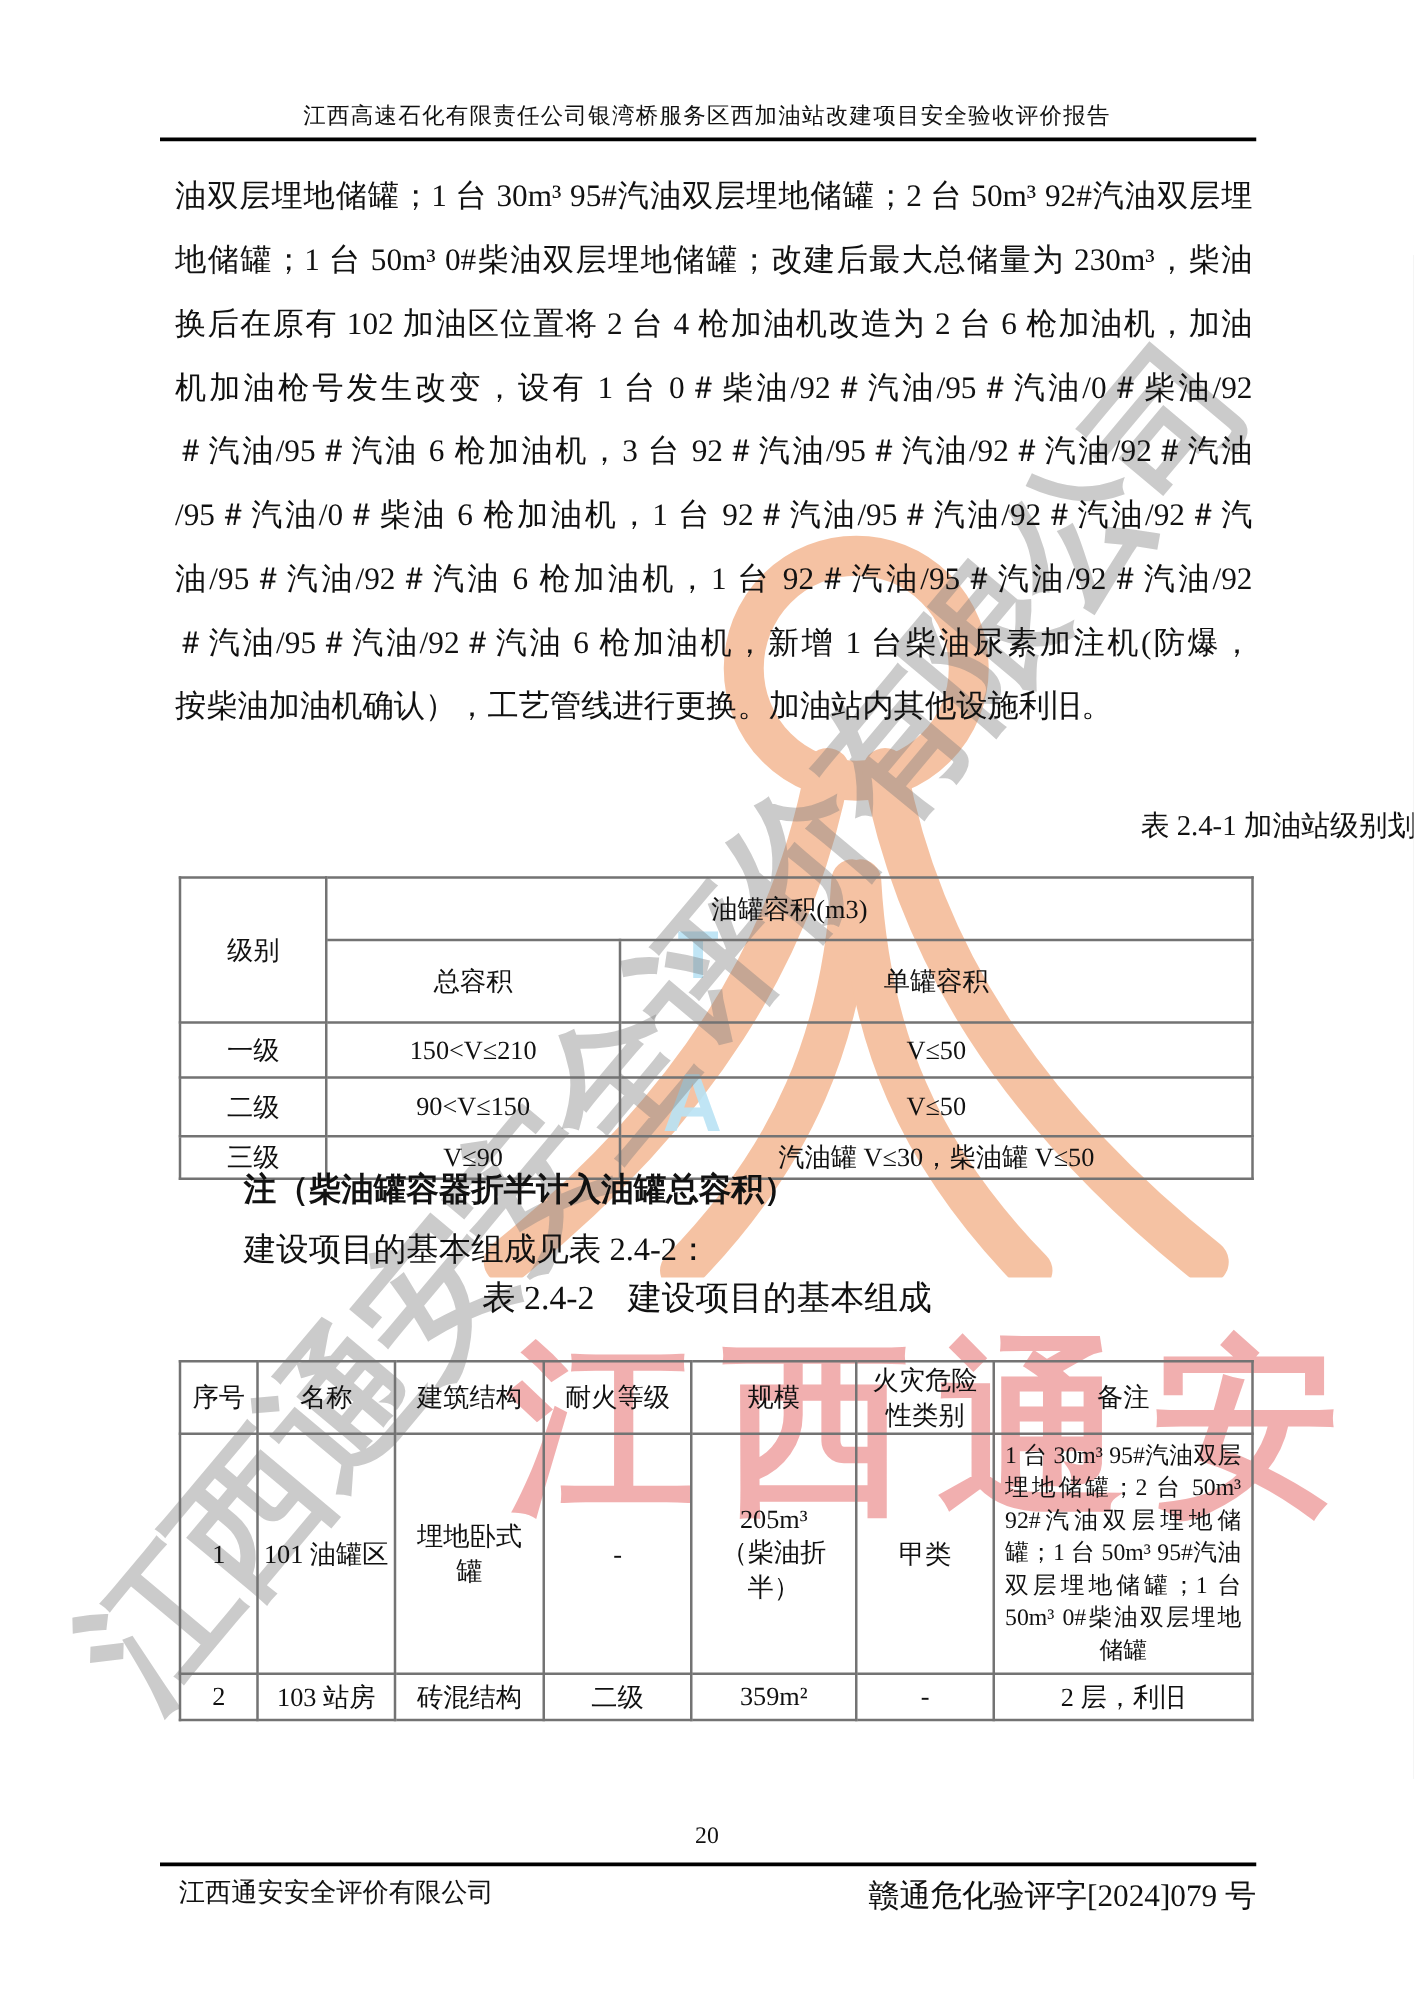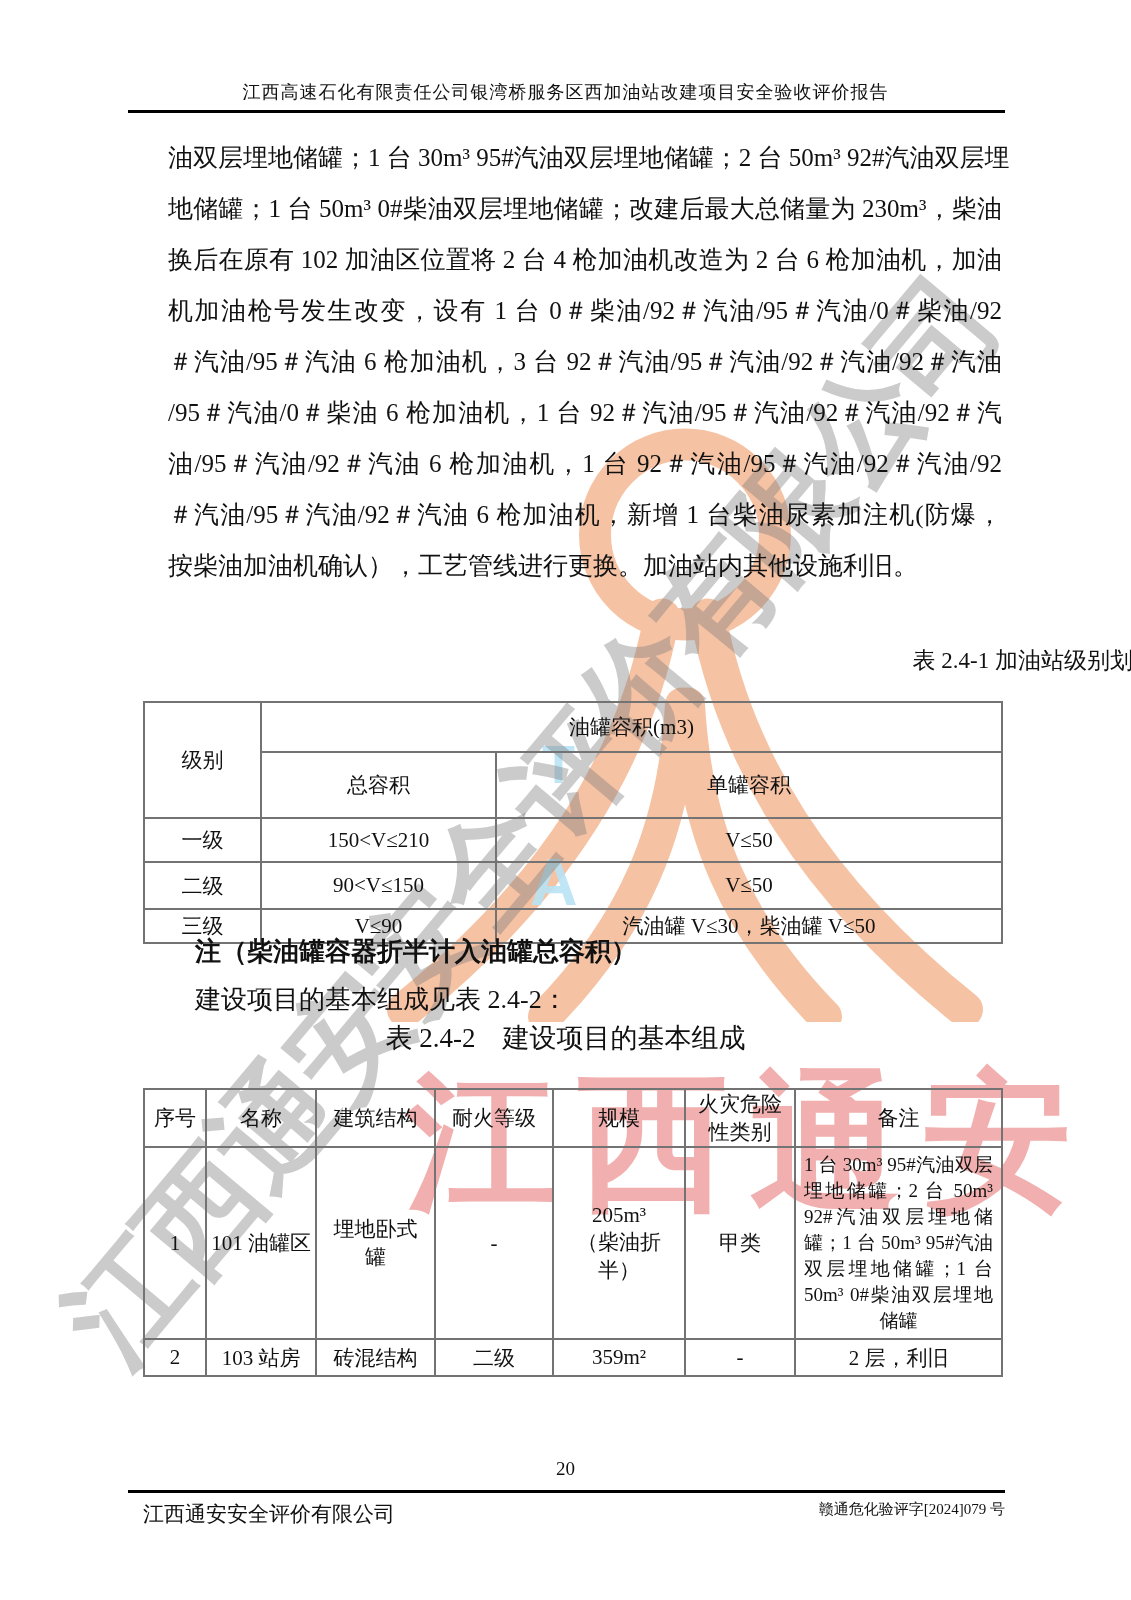--- a/index.html
+++ b/index.html
@@ -23,39 +23,39 @@
   }
   
   .content{position:absolute;inset:0;z-index:1;}
   .doc-header{position:absolute;left:0;top:80px;width:100%;text-align:center;font-size:18px;letter-spacing:1px;}
   .rule{position:absolute;left:128px;width:877px;height:3px;background:#000;}
   .header-rule{top:110px;}
   .footer-rule{top:1490px;}
   .body-text{position:absolute;left:140px;top:132px;width:862px;}
   .bline{
     height:51px;line-height:51px;font-size:25px;white-space:nowrap;
-    text-align:justify;text-align-last:justify;margin-left:28px;
+    text-align:justify;text-align-last:justify;
   }
   .bline.last{text-align-last:left;}
   .t1-title{position:absolute;left:0;top:645px;width:100%;text-align:right;font-size:23px;padding-left:48px;}
   table{border-collapse:collapse;table-layout:fixed;position:absolute;background:transparent;}
   td{border:2px solid #737373;text-align:center;vertical-align:middle;font-size:21px;padding:0 4px;overflow:hidden;}
   .t1{left:143px;top:701px;width:858px;}
   .t2{left:143px;top:1088px;width:858px;padding-left:40px;}
   .prewrap{white-space:pre-line;}
   .remark-cell{font-size:19px;line-height:26px;text-align:justify;text-align-last:center;padding:4px 8px;margin-top:40px;}
   .note{
     position:absolute;left:195px;top:934px;font-size:26px;font-weight:700;
     font-family:"Liberation Sans","DejaVu Sans",sans-serif;
   }
   .para2{position:absolute;left:195px;top:982px;font-size:26px;}
   .t2-title{position:absolute;left:0;top:1020px;width:100%;text-align:center;font-size:27px;}
   .pgnum{position:absolute;left:0;top:1458px;width:100%;text-align:center;font-size:19px;}
   .footer-left{position:absolute;left:143px;top:1500px;font-size:21px;}
-  .footer-right{position:absolute;right:126px;top:1500px;font-size:15px;}
+  .footer-right{position:absolute;right:126px;top:1500px;font-size:25px;}
 </style>
 </head>
 <body>
 
 <div class="page">
 
   <div class="wm-layer">
     <svg class="wm-logo" viewBox="0 0 700 655" xmlns="http://www.w3.org/2000/svg">
       <g fill="none" stroke="#f09e6b" stroke-linecap="round">
         <circle cx="355" cy="170" r="90" stroke-width="32"></circle>

